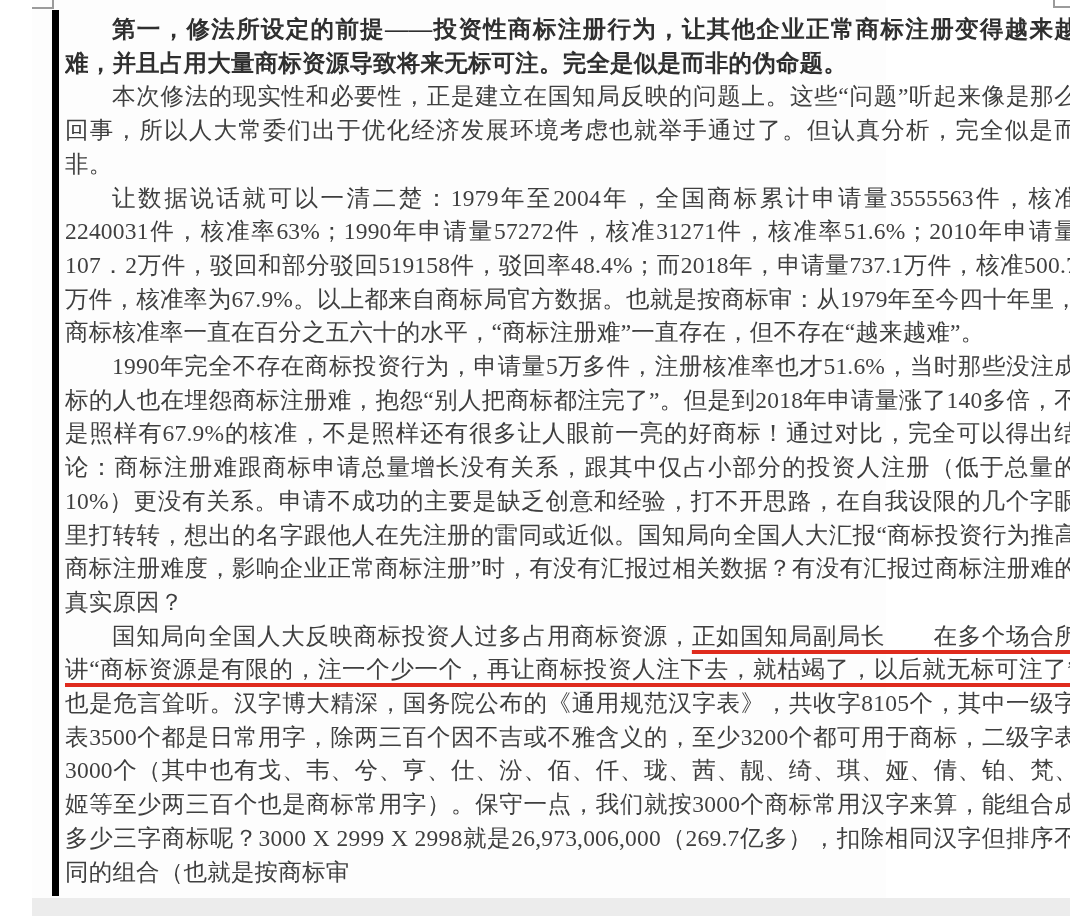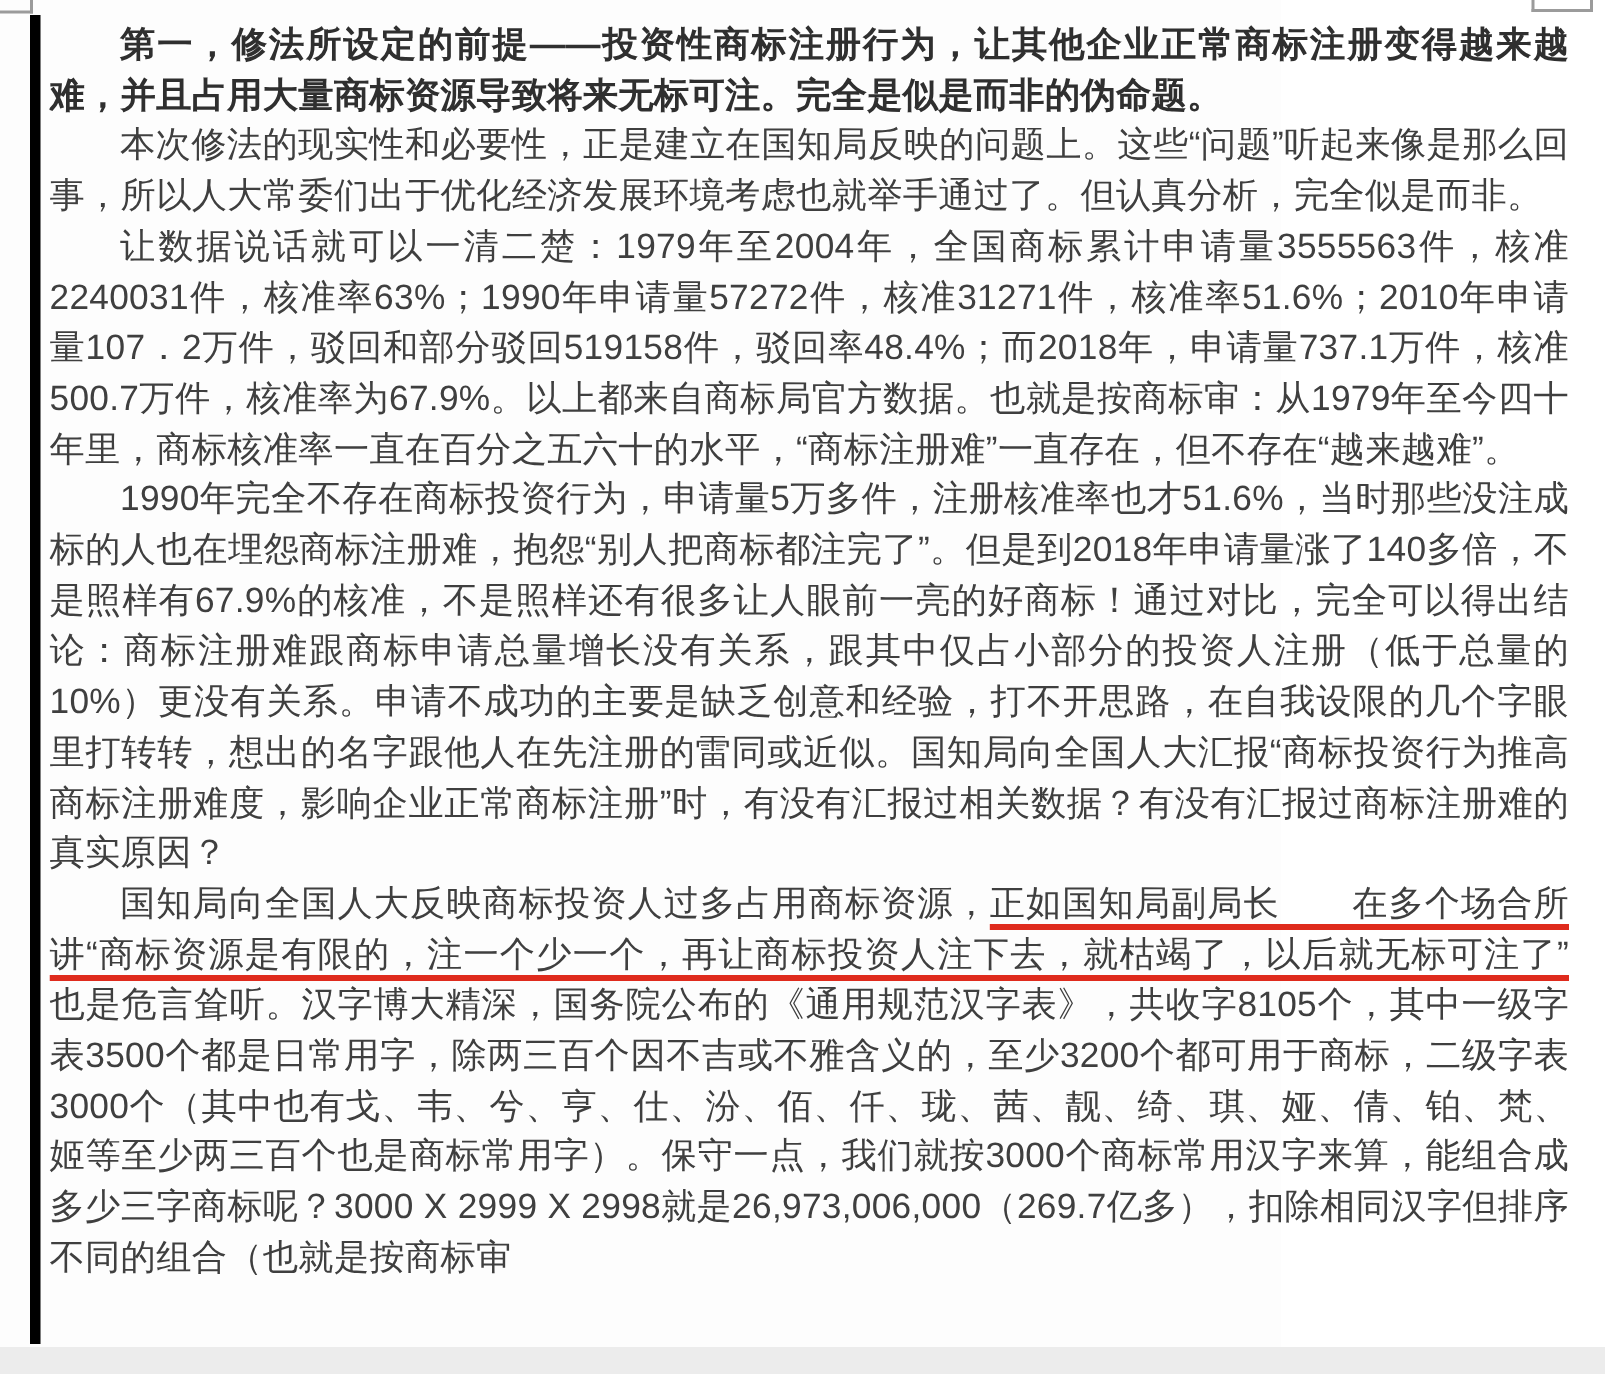--- a/index.html
+++ b/index.html
@@ -8,21 +8,22 @@
     --underline-color:#df2b1d;
     --bar-color:#000000;
     --corner-color:#9b9b9b;
     --strip-color:#ececec;
     --page-bg:#fdfdfd;
   }
   html,body{margin:0;padding:0;}
   body{width:1070px;height:916px;overflow:hidden;background:#ffffff;}
   .canvas{
     position:relative;width:854px;height:916px;background:var(--page-bg);
-    font-family:Liberation Sans, sans-serif;
+    font-family:Liberation Serif, serif;
+    margin-left:32px;
   }
   .left-bar{position:absolute;left:20px;top:10px;width:7px;height:886px;background:var(--bar-color);}
   .corner-tl{position:absolute;left:0;top:-2px;width:20px;height:9px;
     border-right:2px solid var(--corner-color);border-bottom:2px solid var(--corner-color);}
   .corner-tr{position:absolute;left:1021px;top:-2px;width:37px;height:8px;
     border-left:2px solid var(--corner-color);border-right:2px solid var(--corner-color);
     border-bottom:2px solid var(--corner-color);}
   .bottom-strip{position:absolute;left:0;top:898px;width:1070px;height:18px;background:var(--strip-color);}
   .doc{
     position:absolute;left:33px;top:13px;width:1013px;height:885px;overflow:hidden;

